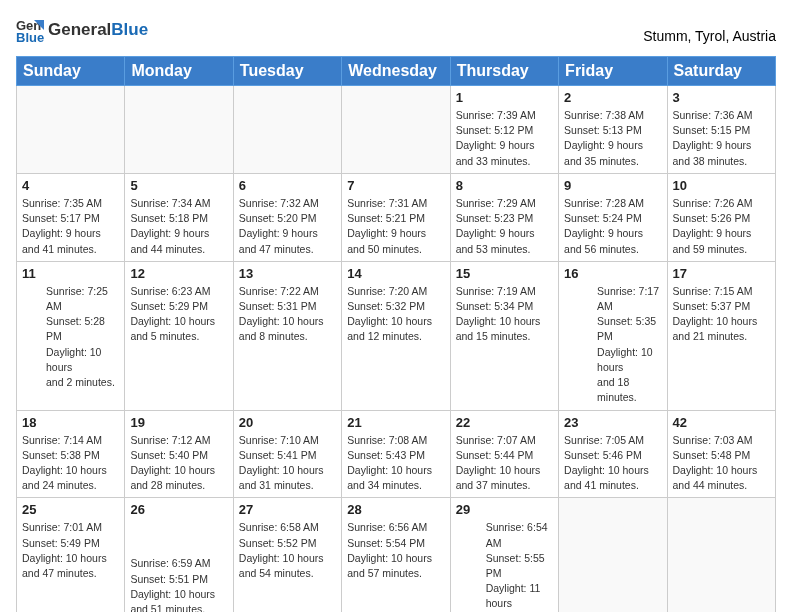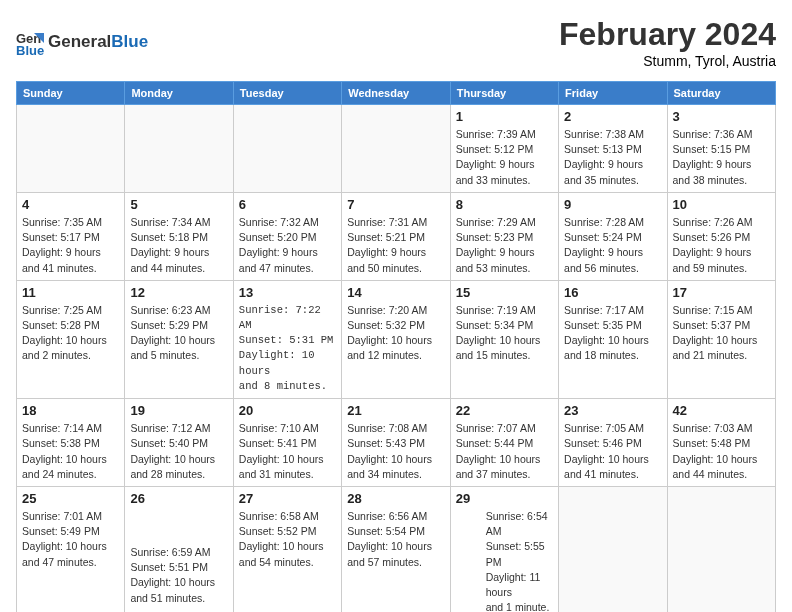--- a/index.html
+++ b/index.html
@@ -6,21 +6,21 @@
     body {
       font-family: Arial, sans-serif;
       background: #fff;
       width: 792px;
       min-height: 612px;
       padding: 16px;
     }
     .header {
       display: flex;
       justify-content: space-between;
-      align-items: center;
+      align-items: flex-end;
       margin-bottom: 12px;
     }
     .logo {
       display: flex;
       align-items: center;
       gap: 4px;
     }
     .logo-icon {
       width: 28px;
       height: 28px;
@@ -40,21 +40,21 @@
     table {
       width: 100%;
       border-collapse: collapse;
       font-size: 11px;
     }
     thead tr th {
       background-color: #3a7dc9;
       color: #fff;
       padding: 5px 6px;
       text-align: left;
-      font-size: 11px;
+      font-size: 16px;
       font-weight: bold;
       border: 1px solid #5a9de0;
     }
     tbody tr td {
       border: 1px solid #ccc;
       vertical-align: top;
       padding: 4px 5px;
       height: 80px;
       width: calc(100% / 7);
       background: #fff;
@@ -88,21 +88,20 @@
       <text x="0" y="26" font-size="13" font-weight="bold" fill="#1a6ab5">Blue</text>
       <polygon points="18,4 28,4 28,14" fill="#3a7dc9"></polygon>
     </svg>
     <div>
       <div style="font-size:17px;font-weight:bold;color:#333;line-height:1.1;">
         <span style="color:#333">General</span><span style="color:#1a6ab5">Blue</span>
       </div>
     </div>
   </div>
   <div class="title-block">
-    <div class="month-title">February 2024</div>
     <div class="subtitle">Stumm, Tyrol, Austria</div>
   </div>
 </div>
 
 <table>
   <thead>
     <tr id="header-row">
         <th>Sunday</th>
         <th>Monday</th>
         <th>Tuesday</th>
@@ -187,56 +186,56 @@
           <span class="day-num">10</span>
           <div class="day-detail" style="white-space: pre-line;">Sunrise: 7:26 AM
 Sunset: 5:26 PM
 Daylight: 9 hours
 and 59 minutes.</div>
         </td>
       </tr>
       <tr>
         <td>
           <span class="day-num">11</span>
-          <div class="day-detail" style="white-space: pre-line;">Sunrise: 7:25 AM
+          <div class="day-detail" style="white-space: pre-line; margin-left: 24px;">Sunrise: 7:25 AM
 Sunset: 5:28 PM
 Daylight: 10 hours
 and 2 minutes.</div>
         </td>
         <td>
           <span class="day-num">12</span>
           <div class="day-detail" style="white-space: pre-line;">Sunrise: 6:23 AM
 Sunset: 5:29 PM
 Daylight: 10 hours
 and 5 minutes.</div>
         </td>
         <td>
           <span class="day-num">13</span>
-          <div class="day-detail" style="white-space: pre-line; font-family: Liberation Mono, monospace;">Sunrise: 7:22 AM
+          <div class="day-detail" style="white-space: pre-line;">Sunrise: 7:22 AM
 Sunset: 5:31 PM
 Daylight: 10 hours
 and 8 minutes.</div>
         </td>
         <td>
           <span class="day-num">14</span>
           <div class="day-detail" style="white-space: pre-line;">Sunrise: 7:20 AM
 Sunset: 5:32 PM
 Daylight: 10 hours
 and 12 minutes.</div>
         </td>
         <td>
           <span class="day-num">15</span>
           <div class="day-detail" style="white-space: pre-line;">Sunrise: 7:19 AM
 Sunset: 5:34 PM
 Daylight: 10 hours
 and 15 minutes.</div>
         </td>
         <td>
           <span class="day-num">16</span>
-          <div class="day-detail" style="white-space: pre-line;">Sunrise: 7:17 AM
+          <div class="day-detail" style="white-space: pre-line; margin-left: 33px;">Sunrise: 7:17 AM
 Sunset: 5:35 PM
 Daylight: 10 hours
 and 18 minutes.</div>
         </td>
         <td>
           <span class="day-num">17</span>
           <div class="day-detail" style="white-space: pre-line;">Sunrise: 7:15 AM
 Sunset: 5:37 PM
 Daylight: 10 hours
 and 21 minutes.</div>

